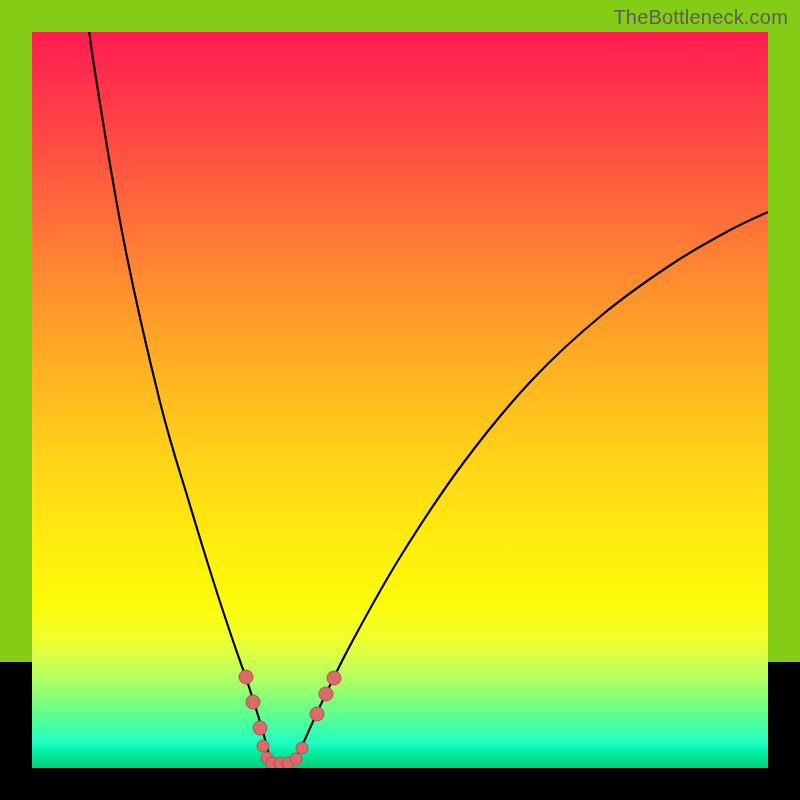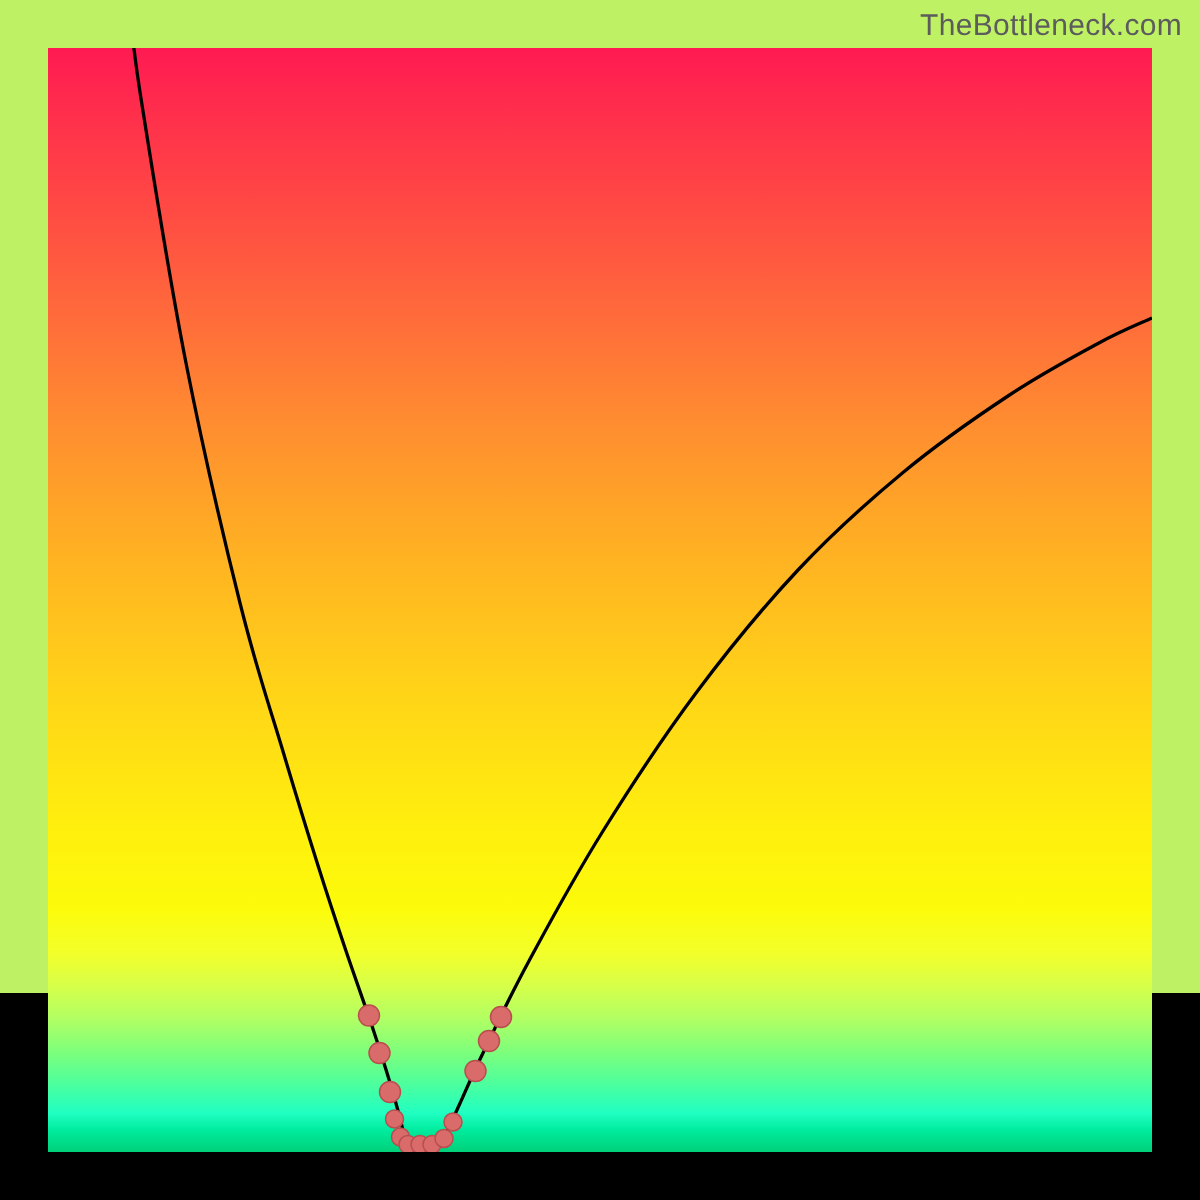--- a/index.html
+++ b/index.html
@@ -10,21 +10,21 @@
     background: #000;
     font-family: Arial, Helvetica, sans-serif;
     overflow: hidden;
   }
   .frame {
     position: absolute;
     top: 0;
     left: 0;
     width: 800px;
     height: 662px;
-    background: #bef264;
+    background: #84cc16;
   }
   .plot {
     position: absolute;
     top: 32px;
     left: 32px;
     width: 736px;
     height: 736px;
     overflow: hidden;
   }
   .gradient {

